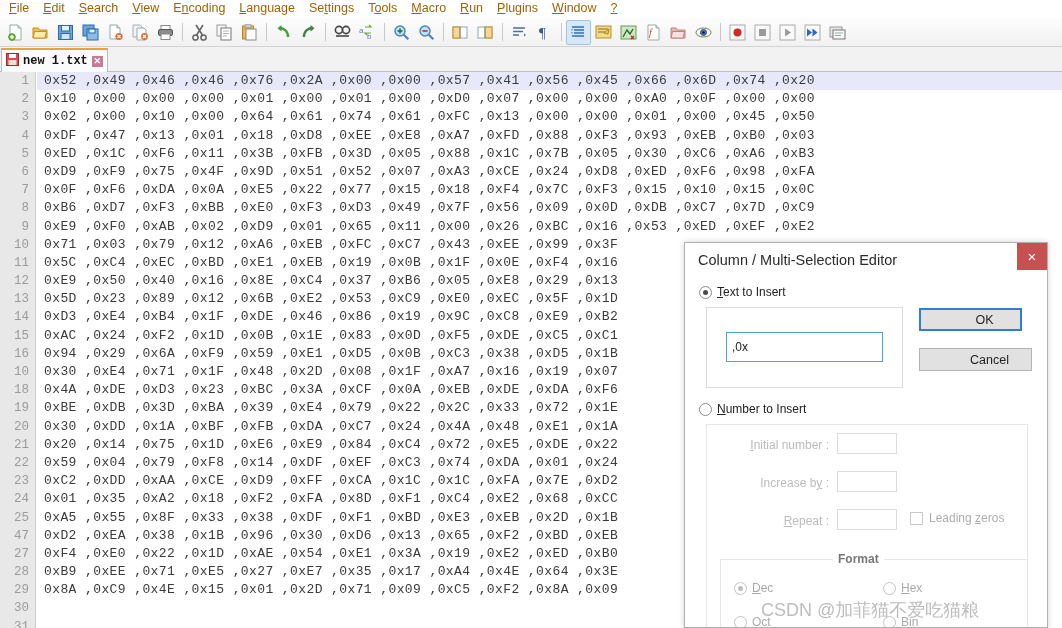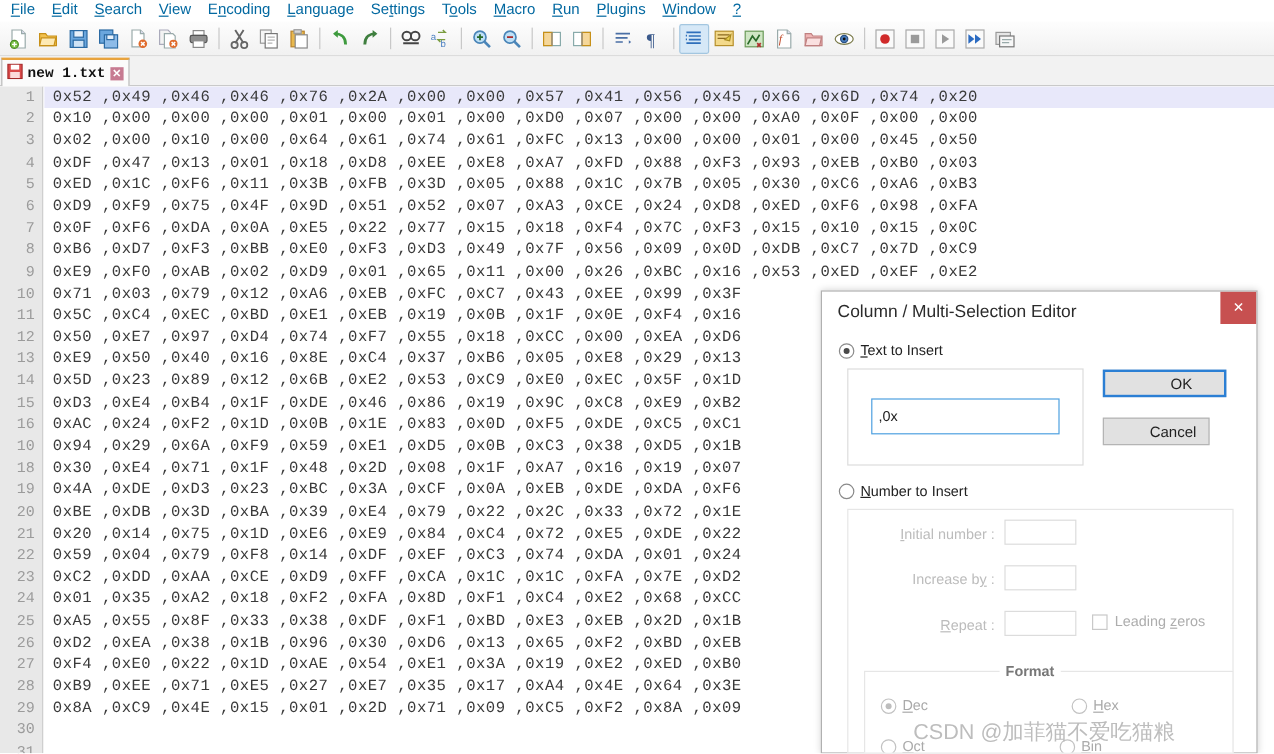--- a/index.html
+++ b/index.html
@@ -18,21 +18,21 @@
   }
 
   
   .menubar {
     height: 18px;
     background: #ffffff;
     display: flex;
     align-items: center;
     padding-left: 2px;
     font-size: 12.5px;
-    color: #0369a1;
+    color: #a16207;
     border-bottom: 0px;
   }
   .menu-item {
     padding: 1px 7px 2px 7px;
     white-space: nowrap;
     line-height: 15px;
     cursor: default;
   }
   .menu-item u { text-decoration: underline; }
 
@@ -555,48 +555,48 @@
         <div class="ln">16</div>
         <div class="ln">10</div>
         <div class="ln">18</div>
         <div class="ln">19</div>
         <div class="ln">20</div>
         <div class="ln">21</div>
         <div class="ln">22</div>
         <div class="ln">23</div>
         <div class="ln">24</div>
         <div class="ln">25</div>
-        <div class="ln">26</div>
+        <div class="ln">47</div>
         <div class="ln">27</div>
         <div class="ln">28</div>
         <div class="ln">29</div>
         <div class="ln">30</div>
         <div class="ln">31</div>
       </div>
     <div class="codearea" id="codearea">
         <div class="row cur"><span class="code-txt">0x52 ,0x49 ,0x46 ,0x46 ,0x76 ,0x2A ,0x00 ,0x00 ,0x57 ,0x41 ,0x56 ,0x45 ,0x66 ,0x6D ,0x74 ,0x20</span></div>
         <div class="row"><span class="code-txt">0x10 ,0x00 ,0x00 ,0x00 ,0x01 ,0x00 ,0x01 ,0x00 ,0xD0 ,0x07 ,0x00 ,0x00 ,0xA0 ,0x0F ,0x00 ,0x00</span></div>
         <div class="row"><span class="code-txt">0x02 ,0x00 ,0x10 ,0x00 ,0x64 ,0x61 ,0x74 ,0x61 ,0xFC ,0x13 ,0x00 ,0x00 ,0x01 ,0x00 ,0x45 ,0x50</span></div>
         <div class="row"><span class="code-txt">0xDF ,0x47 ,0x13 ,0x01 ,0x18 ,0xD8 ,0xEE ,0xE8 ,0xA7 ,0xFD ,0x88 ,0xF3 ,0x93 ,0xEB ,0xB0 ,0x03</span></div>
         <div class="row"><span class="code-txt">0xED ,0x1C ,0xF6 ,0x11 ,0x3B ,0xFB ,0x3D ,0x05 ,0x88 ,0x1C ,0x7B ,0x05 ,0x30 ,0xC6 ,0xA6 ,0xB3</span></div>
         <div class="row"><span class="code-txt">0xD9 ,0xF9 ,0x75 ,0x4F ,0x9D ,0x51 ,0x52 ,0x07 ,0xA3 ,0xCE ,0x24 ,0xD8 ,0xED ,0xF6 ,0x98 ,0xFA</span></div>
         <div class="row"><span class="code-txt">0x0F ,0xF6 ,0xDA ,0x0A ,0xE5 ,0x22 ,0x77 ,0x15 ,0x18 ,0xF4 ,0x7C ,0xF3 ,0x15 ,0x10 ,0x15 ,0x0C</span></div>
         <div class="row"><span class="code-txt">0xB6 ,0xD7 ,0xF3 ,0xBB ,0xE0 ,0xF3 ,0xD3 ,0x49 ,0x7F ,0x56 ,0x09 ,0x0D ,0xDB ,0xC7 ,0x7D ,0xC9</span></div>
         <div class="row"><span class="code-txt">0xE9 ,0xF0 ,0xAB ,0x02 ,0xD9 ,0x01 ,0x65 ,0x11 ,0x00 ,0x26 ,0xBC ,0x16 ,0x53 ,0xED ,0xEF ,0xE2</span></div>
         <div class="row"><span class="code-txt">0x71 ,0x03 ,0x79 ,0x12 ,0xA6 ,0xEB ,0xFC ,0xC7 ,0x43 ,0xEE ,0x99 ,0x3F</span></div>
         <div class="row"><span class="code-txt">0x5C ,0xC4 ,0xEC ,0xBD ,0xE1 ,0xEB ,0x19 ,0x0B ,0x1F ,0x0E ,0xF4 ,0x16</span></div>
-        <div class="row"><span class="code-txt">0x50 ,0xE7 ,0x97 ,0xD4 ,0x74 ,0xF7 ,0x55 ,0x18 ,0xCC ,0x00 ,0xEA ,0xD6</span></div>
         <div class="row"><span class="code-txt">0xE9 ,0x50 ,0x40 ,0x16 ,0x8E ,0xC4 ,0x37 ,0xB6 ,0x05 ,0xE8 ,0x29 ,0x13</span></div>
         <div class="row"><span class="code-txt">0x5D ,0x23 ,0x89 ,0x12 ,0x6B ,0xE2 ,0x53 ,0xC9 ,0xE0 ,0xEC ,0x5F ,0x1D</span></div>
         <div class="row"><span class="code-txt">0xD3 ,0xE4 ,0xB4 ,0x1F ,0xDE ,0x46 ,0x86 ,0x19 ,0x9C ,0xC8 ,0xE9 ,0xB2</span></div>
         <div class="row"><span class="code-txt">0xAC ,0x24 ,0xF2 ,0x1D ,0x0B ,0x1E ,0x83 ,0x0D ,0xF5 ,0xDE ,0xC5 ,0xC1</span></div>
         <div class="row"><span class="code-txt">0x94 ,0x29 ,0x6A ,0xF9 ,0x59 ,0xE1 ,0xD5 ,0x0B ,0xC3 ,0x38 ,0xD5 ,0x1B</span></div>
         <div class="row"><span class="code-txt">0x30 ,0xE4 ,0x71 ,0x1F ,0x48 ,0x2D ,0x08 ,0x1F ,0xA7 ,0x16 ,0x19 ,0x07</span></div>
         <div class="row"><span class="code-txt">0x4A ,0xDE ,0xD3 ,0x23 ,0xBC ,0x3A ,0xCF ,0x0A ,0xEB ,0xDE ,0xDA ,0xF6</span></div>
         <div class="row"><span class="code-txt">0xBE ,0xDB ,0x3D ,0xBA ,0x39 ,0xE4 ,0x79 ,0x22 ,0x2C ,0x33 ,0x72 ,0x1E</span></div>
+        <div class="row"><span class="code-txt">0x30 ,0xDD ,0x1A ,0xBF ,0xFB ,0xDA ,0xC7 ,0x24 ,0x4A ,0x48 ,0xE1 ,0x1A</span></div>
         <div class="row"><span class="code-txt">0x20 ,0x14 ,0x75 ,0x1D ,0xE6 ,0xE9 ,0x84 ,0xC4 ,0x72 ,0xE5 ,0xDE ,0x22</span></div>
         <div class="row"><span class="code-txt">0x59 ,0x04 ,0x79 ,0xF8 ,0x14 ,0xDF ,0xEF ,0xC3 ,0x74 ,0xDA ,0x01 ,0x24</span></div>
         <div class="row"><span class="code-txt">0xC2 ,0xDD ,0xAA ,0xCE ,0xD9 ,0xFF ,0xCA ,0x1C ,0x1C ,0xFA ,0x7E ,0xD2</span></div>
         <div class="row"><span class="code-txt">0x01 ,0x35 ,0xA2 ,0x18 ,0xF2 ,0xFA ,0x8D ,0xF1 ,0xC4 ,0xE2 ,0x68 ,0xCC</span></div>
         <div class="row"><span class="code-txt">0xA5 ,0x55 ,0x8F ,0x33 ,0x38 ,0xDF ,0xF1 ,0xBD ,0xE3 ,0xEB ,0x2D ,0x1B</span></div>
         <div class="row"><span class="code-txt">0xD2 ,0xEA ,0x38 ,0x1B ,0x96 ,0x30 ,0xD6 ,0x13 ,0x65 ,0xF2 ,0xBD ,0xEB</span></div>
         <div class="row"><span class="code-txt">0xF4 ,0xE0 ,0x22 ,0x1D ,0xAE ,0x54 ,0xE1 ,0x3A ,0x19 ,0xE2 ,0xED ,0xB0</span></div>
         <div class="row"><span class="code-txt">0xB9 ,0xEE ,0x71 ,0xE5 ,0x27 ,0xE7 ,0x35 ,0x17 ,0xA4 ,0x4E ,0x64 ,0x3E</span></div>
         <div class="row"><span class="code-txt">0x8A ,0xC9 ,0x4E ,0x15 ,0x01 ,0x2D ,0x71 ,0x09 ,0xC5 ,0xF2 ,0x8A ,0x09</span></div>
       </div>
@@ -608,21 +608,21 @@
 
     <div class="opt-row" style="left:14px; top:42px;">
       <span class="radio on"></span>
       <span class="rlabel"><u>T</u>ext to Insert</span>
     </div>
 
     <div class="group" style="left:21px; top:64px; width:197px; height:81px;"></div>
     <input class="txtinput" style="left: 41px; top: 89px; width: 157px; height: 30px;" value=",0x">
 
     <div class="btn primary" style="left:234px; top:65px; width:103px; height:23px;">OK</div>
-    <div class="btn" style="left:234px; top:105px; width:89px; height:23px;">Cancel</div>
+    <div class="btn" style="left:234px; top:105px; width:113px; height:23px;">Cancel</div>
 
     <div class="opt-row" style="left:14px; top:159px;">
       <span class="radio"></span>
       <span class="rlabel"><u>N</u>umber to Insert</span>
     </div>
 
     <div class="group dim" style="left:21px; top:181px; width:322px; height:205px;"></div>
 
     <div class="flabel" style="left:44px; top:195px; width:100px;"><u>I</u>nitial number :</div>
     <div class="numinput" style="left:152px; top:190px; width:60px; height:21px;"></div>
@@ -638,21 +638,21 @@
       <span class="chk-label">Leading <u>z</u>eros</span>
     </div>
 
     <div class="group dim" style="left:35px; top:316px; width:308px; height:70px;"></div>
     <div class="fieldset-title" style="left:148px; top:309px;">Format</div>
 
     <div class="opt-row" style="left:49px; top:338px;">
       <span class="radio dim on"></span>
       <span class="rlabel dim"><u>D</u>ec</span>
     </div>
-    <div class="opt-row" style="left:208px; top:338px;text-align:right;">
+    <div class="opt-row" style="left:198px; top:338px;text-align:right;">
       <span class="radio dim"></span>
       <span class="rlabel dim"><u>H</u>ex</span>
     </div>
     <div class="opt-row" style="left:49px; top:372px;">
       <span class="radio dim"></span>
       <span class="rlabel dim"><u>O</u>ct</span>
     </div>
     <div class="opt-row" style="left:198px; top:372px;">
       <span class="radio dim"></span>
       <span class="rlabel dim"><u>B</u>in</span>

